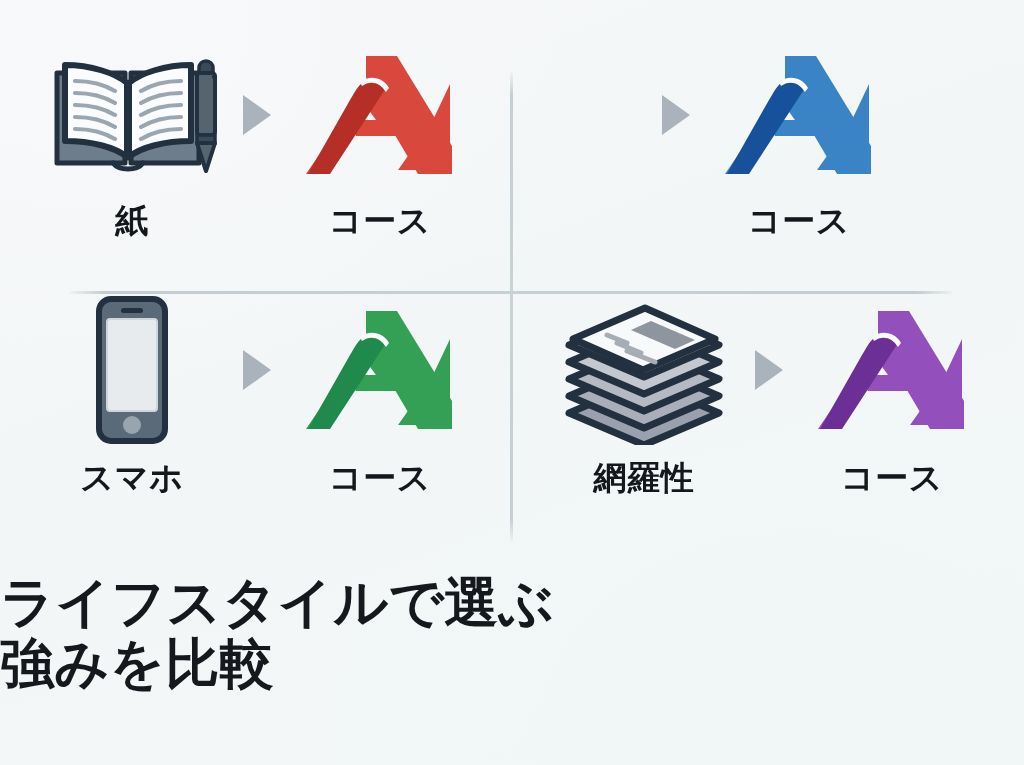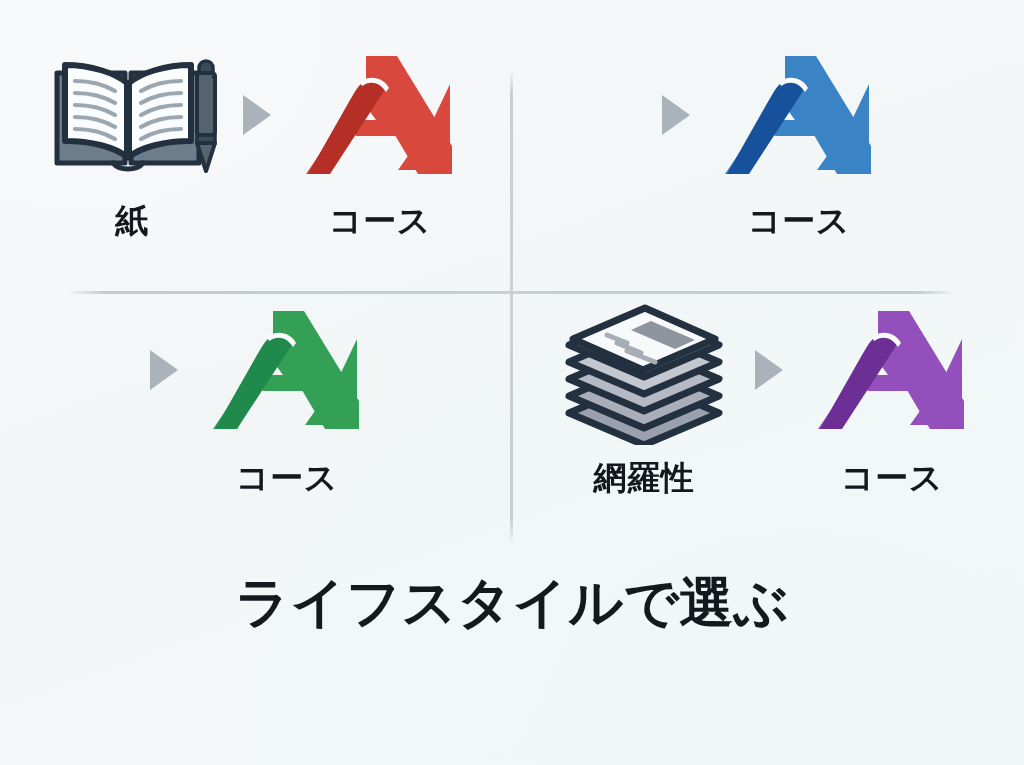--- a/index.html
+++ b/index.html
@@ -94,21 +94,20 @@
     margin-top: 0;
   }
   .quad.row2 .arrow-wrap { height: 155px; }
 
   
   .headline {
     position: absolute;
     left: 0;
     top: 572px;
     width: 1024px;
-    text-align: center;
     color: #15181d;
     font-weight: 700;
     font-size: 54px;
     line-height: 1.13;
     letter-spacing: 0.005em;
   }
   .headline .line { display: block; }
 </style>
 </head>
 <body>
@@ -201,20 +200,31 @@
             <path d="M118 124 L152 124 L152 96 Z" fill="#3a83c4"></path>
             <path d="M8 124 L30 124 L86 38 C82 30 70 26 63 32 C56 38 54 44 50 50 Z" fill="#17519c"></path>
             <path d="M60 32 C70 24 84 28 89 38 L86 42 C80 32 70 30 62 36 Z" fill="#fafbfb"></path>
           </svg>
         </div>
         <div class="cell-label">コース</div>
       </div>
     </div>
 
     <div class="quad row2">
+      <div class="cell">
+        <div class="cell-art">
+          <svg width="110" height="152" viewBox="0 0 110 152" aria-hidden="true">
+            <rect x="22" y="5" width="66" height="142" rx="12" fill="#5b6a78" stroke="#22303f" stroke-width="6"></rect>
+            <rect x="30" y="25" width="50" height="92" rx="3" fill="#e8ebed" stroke="#cfd6da" stroke-width="2"></rect>
+            <rect x="44" y="14" width="22" height="5" rx="2.5" fill="#22303f"></rect>
+            <circle cx="55" cy="131" r="9" fill="#99a5ae"></circle>
+          </svg>
+        </div>
+        <div class="cell-label">スマホ</div>
+      </div>
 
       <div class="arrow-wrap">
         <svg width="38" height="46" viewBox="0 0 38 46" aria-hidden="true">
           <path d="M6 3 L34 23 L6 43 Z" fill="#aab3bb"></path>
         </svg>
       </div>
 
       <div class="cell">
         <div class="cell-art">
           <svg width="160" height="130" viewBox="0 0 160 130" aria-hidden="true">
@@ -273,15 +283,16 @@
           </svg>
         </div>
         <div class="cell-label">コース</div>
       </div>
     </div>
 
   </div>
 
   <div class="headline">
     <span class="line">ライフスタイルで選ぶ</span>
+    <span class="line">強みを比較</span>
   </div>
 
 </div>
 
 </body></html>

